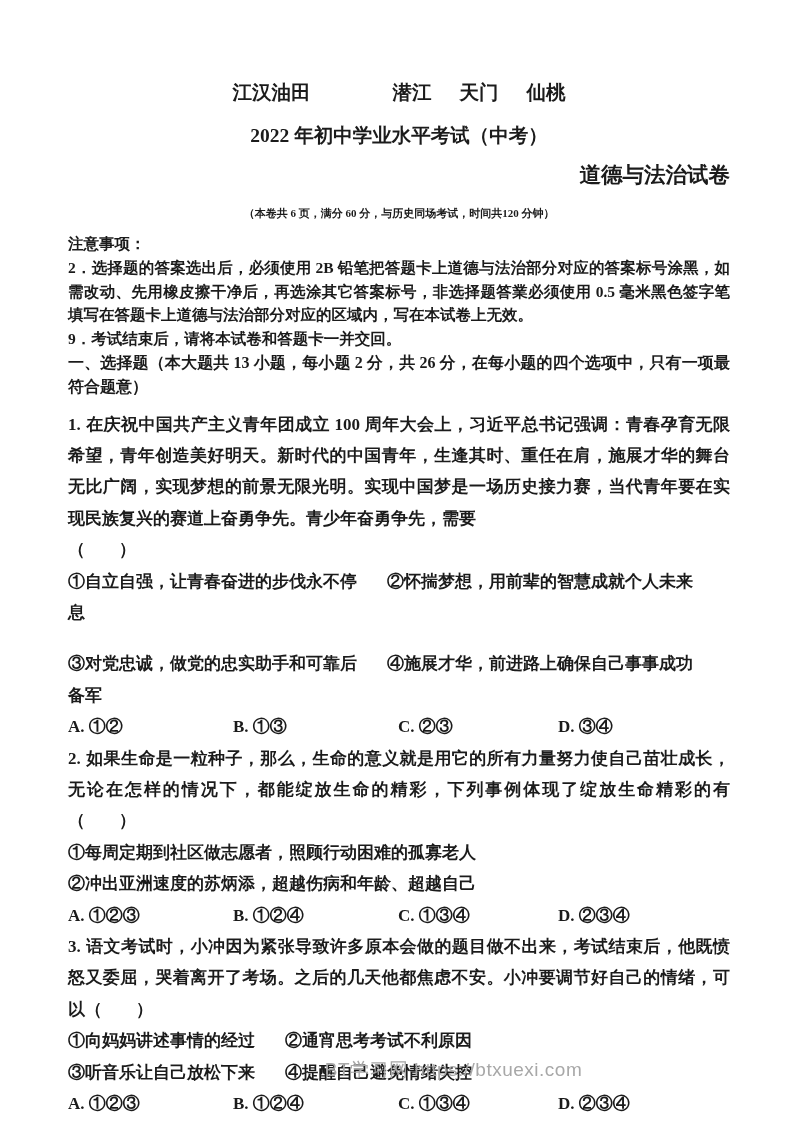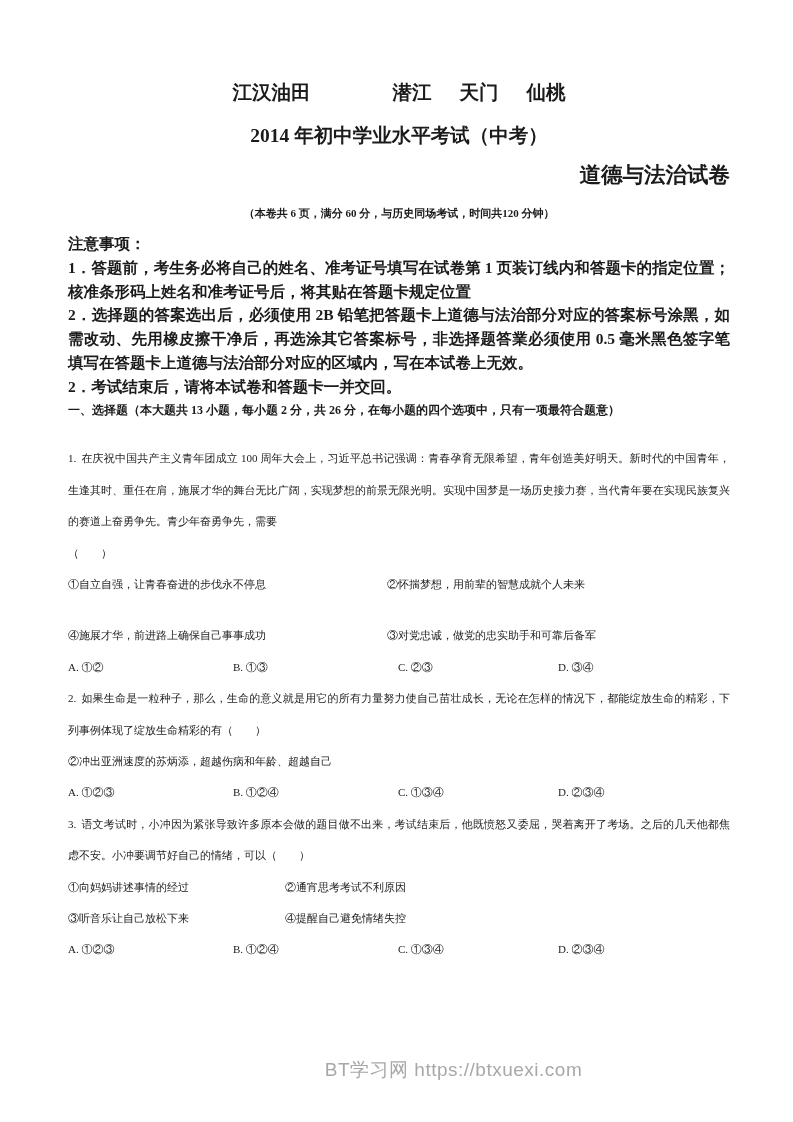--- a/index.html
+++ b/index.html
@@ -62,31 +62,31 @@
     font-weight: 700;
     font-size: 15.5px;
     line-height: 23.8px;
     text-align: justify;
   }
   .notice p { margin: 0; }
 
   .section-heading {
     margin: 0;
     font-weight: 700;
-    font-size: 12px;
+    font-size: 16px;
     line-height: 23.8px;
     text-align: justify;
   }
 
   
   .questions {
-    margin-top: 21px;
-    font-size: 11px;
+    margin-top: 10px;
+    font-size: 17px;
     line-height: 31.4px;
-    font-weight: 400;
+    font-weight: 700;
   }
   .question p { margin: 0; }
   .q-text { text-align: justify; }
   .q-num { margin-right: 5px; }
   .q-bracket { text-align: left; }
 
   .item-cols { display: grid; }
   .cols-q1 { grid-template-columns: 299px 1fr; gap: 20px; }
   .cols-q3 { grid-template-columns: 217px 1fr; }
   .item-lines span { display: block; }
@@ -121,60 +121,60 @@
 <div class="page">
   <div class="content">
 
     <header>
       <div class="regions">
         <span>江汉油田</span>
         <span class="r-gap-big">潜江</span>
         <span class="r-gap">天门</span>
         <span class="r-gap">仙桃</span>
       </div>
-      <div class="exam-title">2014 年初中学业水平考试（中考）</div>
+      <div class="exam-title">2022 年初中学业水平考试（中考）</div>
       <div class="paper-title">道德与法治试卷</div>
       <div class="paper-info">（本卷共 6 页，满分 60 分，与历史同场考试，时间共120 分钟）</div>
     </header>
 
     <section class="notice">
       <p>注意事项：</p>
-      <p>1．答题前，考生务必将自己的姓名、准考证号填写在试卷第 1 页装订线内和答题卡的指定位置；核准条形码上姓名和准考证号后，将其贴在答题卡规定位置</p>
       <p>2．选择题的答案选出后，必须使用 2B 铅笔把答题卡上道德与法治部分对应的答案标号涂黑，如需改动、先用橡皮擦干净后，再选涂其它答案标号，非选择题答業必须使用 0.5 毫米黑色签字笔填写在答题卡上道德与法治部分对应的区域内，写在本试卷上无效。</p>
-      <p>2．考试结束后，请将本试卷和答题卡一并交回。</p>
+      <p>9．考试结束后，请将本试卷和答题卡一并交回。</p>
     </section>
 
     <p class="section-heading">一、选择题（本大题共 13 小题，每小题 2 分，共 26 分，在每小题的四个选项中，只有一项最符合题意）</p>
 
     <div class="questions">
 
       <section class="question">
         <p class="q-text">
           <span class="q-num">1.</span><span>在庆祝中国共产主义青年团成立 100 周年大会上，习近平总书记强调：青春孕育无限希望，青年创造美好明天。新时代的中国青年，生逢其时、重任在肩，施展才华的舞台无比广阔，实现梦想的前景无限光明。实现中国梦是一场历史接力赛，当代青年要在实现民族复兴的赛道上奋勇争先。青少年奋勇争先，需要</span>
         </p>
         <p class="q-bracket">（　　）</p>
         <div class="item-cols cols-q1">
           <span>①自立自强，让青春奋进的步伐永不停息</span>
           <span>②怀揣梦想，用前辈的智慧成就个人未来</span>
+          <span>③对党忠诚，做党的忠实助手和可靠后备军</span>
           <span>④施展才华，前进路上确保自己事事成功</span>
-          <span>③对党忠诚，做党的忠实助手和可靠后备军</span>
         </div>
         <div class="options">
           <span>A. ①②</span>
           <span>B. ①③</span>
           <span>C. ②③</span>
           <span>D. ③④</span>
         </div>
       </section>
 
       <section class="question">
         <p class="q-text">
           <span class="q-num">2.</span><span>如果生命是一粒种子，那么，生命的意义就是用它的所有力量努力使自己苗壮成长，无论在怎样的情况下，都能绽放生命的精彩，下列事例体现了绽放生命精彩的有（　　）</span>
         </p>
         <div class="item-lines">
+          <span>①每周定期到社区做志愿者，照顾行动困难的孤寡老人</span>
           <span>②冲出亚洲速度的苏炳添，超越伤病和年龄、超越自己</span>
         </div>
         <div class="options">
           <span>A. ①②③</span>
           <span>B. ①②④</span>
           <span>C. ①③④</span>
           <span>D. ②③④</span>
         </div>
       </section>
 

